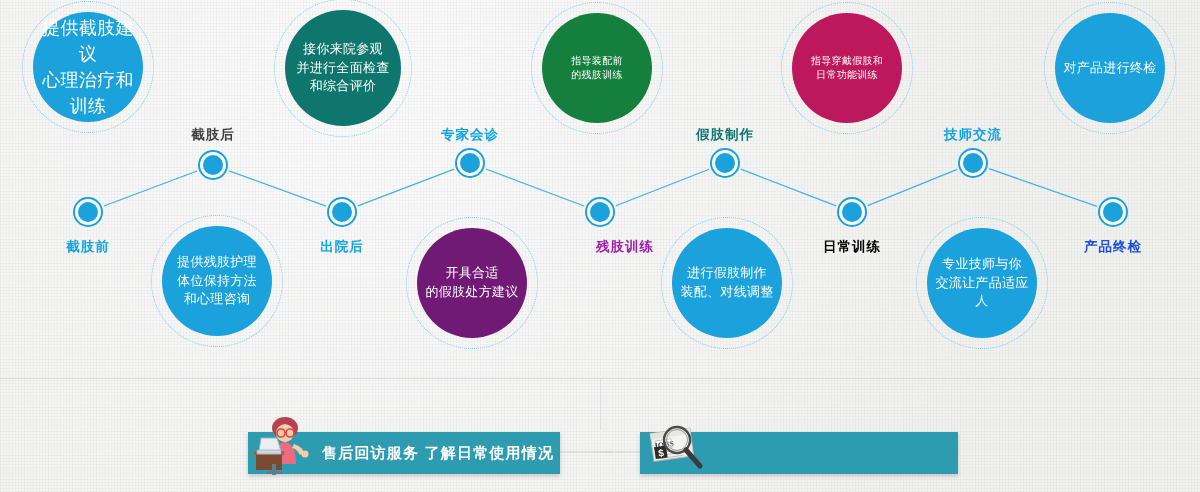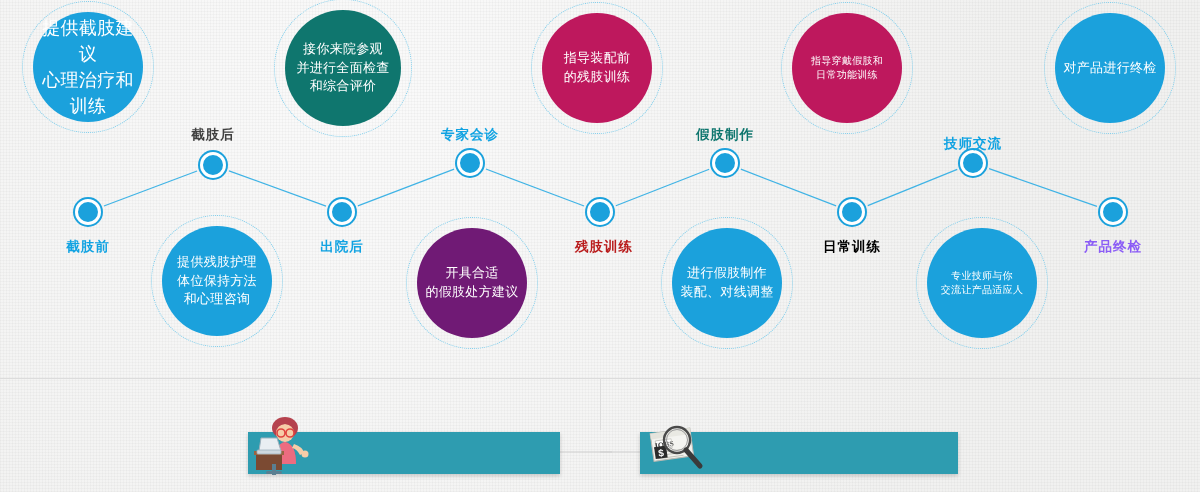--- a/index.html
+++ b/index.html
@@ -144,64 +144,64 @@
       <div class="bubble-text">接你来院参观
 并进行全面检查
 和综合评价</div>
     </div>
     <div class="bubble-ring" style="left: 406px; top: 217px; width: 132px; height: 132px; border-color: rgb(125, 205, 236);"></div>
     <div class="bubble" style="left: 417px; top: 228px; width: 110px; height: 110px; background: #701a75; font-size: 13px;">
       <div class="bubble-text">开具合适
 的假肢处方建议</div>
     </div>
     <div class="bubble-ring" style="left: 531px; top: 2px; width: 132px; height: 132px; border-color: rgb(125, 205, 236);"></div>
-    <div class="bubble" style="left: 542px; top: 13px; width: 110px; height: 110px; background: #be185d; font-size: 13px;">
+    <div class="bubble" style="left: 542px; top: 13px; width: 110px; height: 110px; background: #15803d; font-size: 10px;">
       <div class="bubble-text">指导装配前
 的残肢训练</div>
     </div>
     <div class="bubble-ring" style="left: 661px; top: 217px; width: 132px; height: 132px; border-color: rgb(125, 205, 236);"></div>
     <div class="bubble" style="left: 672px; top: 228px; width: 110px; height: 110px; background: rgb(27, 161, 220); font-size: 13px;">
       <div class="bubble-text">进行假肢制作
 装配、对线调整</div>
     </div>
     <div class="bubble-ring" style="left: 781px; top: 2px; width: 132px; height: 132px; border-color: rgb(125, 205, 236);"></div>
     <div class="bubble" style="left: 792px; top: 13px; width: 110px; height: 110px; background: #be185d; font-size: 10px;">
       <div class="bubble-text">指导穿戴假肢和
 日常功能训练</div>
     </div>
     <div class="bubble-ring" style="left: 916px; top: 217px; width: 132px; height: 132px; border-color: rgb(125, 205, 236);"></div>
-    <div class="bubble" style="left: 927px; top: 228px; width: 110px; height: 110px; background: rgb(27, 161, 220); font-size: 10px;">
+    <div class="bubble" style="left: 927px; top: 228px; width: 110px; height: 110px; background: rgb(27, 161, 220); font-size: 13px;">
       <div class="bubble-text">专业技师与你
 交流让产品适应人</div>
     </div>
     <div class="bubble-ring" style="left: 1044px; top: 2px; width: 132px; height: 132px; border-color: rgb(125, 205, 236);"></div>
     <div class="bubble" style="left: 1055px; top: 13px; width: 110px; height: 110px; background: rgb(27, 161, 220); font-size: 13px;">
       <div class="bubble-text">对产品进行终检</div>
     </div>
   </div>
 
 <div id="nodes-root">
     <div class="node" style="left: 75px; top: 199px; background: rgb(27, 161, 220); box-shadow: rgb(27, 161, 220) 0px 0px 0px 2px;"></div>
     <div class="node-label" style="color: rgb(17, 163, 226); left: 66.25px; top: 238px; width: auto; text-align: left;">截肢前</div>
     <div class="node" style="left: 200px; top: 152px; background: rgb(27, 161, 220); box-shadow: rgb(27, 161, 220) 0px 0px 0px 2px;"></div>
     <div class="node-label" style="color: #404040; left: 191.25px; top: 126px; width: auto; text-align: left;">截肢后</div>
     <div class="node" style="left: 329px; top: 199px; background: rgb(27, 161, 220); box-shadow: rgb(27, 161, 220) 0px 0px 0px 2px;"></div>
     <div class="node-label" style="color: rgb(17, 163, 226); left: 320.25px; top: 238px; width: auto; text-align: left;">出院后</div>
     <div class="node" style="left: 457px; top: 150px; background: rgb(27, 161, 220); box-shadow: rgb(27, 161, 220) 0px 0px 0px 2px;"></div>
     <div class="node-label" style="color: rgb(17, 163, 226); left: 441px; top: 126px; width: auto; text-align: left;">专家会诊</div>
     <div class="node" style="left: 587px; top: 199px; background: rgb(27, 161, 220); box-shadow: rgb(27, 161, 220) 0px 0px 0px 2px;"></div>
-    <div class="node-label" style="color: #b91c1c; left: 575px; top: 238px; width: auto; text-align: left;">残肢训练</div>
+    <div class="node-label" style="color: #a21caf; left: 596px; top: 238px; width: auto; text-align: left;">残肢训练</div>
     <div class="node" style="left: 712px; top: 150px; background: rgb(27, 161, 220); box-shadow: rgb(27, 161, 220) 0px 0px 0px 2px;"></div>
     <div class="node-label" style="color: #0f766e; left: 696px; top: 126px; width: auto; text-align: left;">假肢制作</div>
     <div class="node" style="left: 839px; top: 199px; background: rgb(27, 161, 220); box-shadow: rgb(27, 161, 220) 0px 0px 0px 2px;"></div>
     <div class="node-label" style="color: #000000; left: 823px; top: 238px; width: auto; text-align: left;">日常训练</div>
     <div class="node" style="left: 960px; top: 150px; background: rgb(27, 161, 220); box-shadow: rgb(27, 161, 220) 0px 0px 0px 2px;"></div>
-    <div class="node-label" style="color: rgb(17, 163, 226); left: 944px; top: 135px; width: auto; text-align: left;">技师交流</div>
+    <div class="node-label" style="color: rgb(17, 163, 226); left: 944px; top: 126px; width: auto; text-align: left;">技师交流</div>
     <div class="node" style="left: 1100px; top: 199px; background: rgb(27, 161, 220); box-shadow: rgb(27, 161, 220) 0px 0px 0px 2px;"></div>
-    <div class="node-label" style="color: #8b5cf6; left: 1084px; top: 238px; width: auto; text-align: left;">产品终检</div>
+    <div class="node-label" style="color: #1d4ed8; left: 1084px; top: 238px; width: auto; text-align: left;">产品终检</div>
   </div>
 
 <div id="banners-root">
     <div class="banner" style="left: 248px; top: 432px; width: 312px; background: rgb(46, 156, 176);">
       <div class="banner-icon"><svg viewBox="0 0 62 62" width="62" height="62">
     <ellipse cx="31" cy="14" rx="13" ry="11" fill="#b5424e"></ellipse>
     <circle cx="31" cy="19" r="9" fill="#f6cda8"></circle>
     <path d="M22 14 q9 -8 18 0 q-3 -9 -9 -9 q-6 0 -9 9z" fill="#b5424e"></path>
     <circle cx="27" cy="19" r="4" fill="none" stroke="#e0443f" stroke-width="1.6"></circle>
     <circle cx="36" cy="19" r="4" fill="none" stroke="#e0443f" stroke-width="1.6"></circle>
@@ -210,20 +210,21 @@
     <path d="M20 50 q0 -20 11 -22 q11 2 11 22 z" fill="#ef7b8d" opacity="0.6"></path>
     <path d="M40 30 q9 3 10 9 l-4 2 q-3 -6 -8 -7z" fill="#f6cda8"></path>
     <circle cx="51" cy="40" r="3.5" fill="#f6cda8"></circle>
     <rect x="2" y="40" width="26" height="16" fill="#7b4a32"></rect>
     <rect x="0" y="37" width="30" height="4" fill="#9a6443"></rect>
     <path d="M7 24 l16 0 l4 13 l-22 0z" fill="#e9eef2" stroke="#9fb1bc" stroke-width="1"></path>
     <rect x="3" y="36" width="24" height="4" rx="1" fill="#cfd8de" stroke="#9fb1bc" stroke-width="0.8"></rect>
     <rect x="18" y="50" width="4" height="11" fill="#5a7f91"></rect>
     <rect x="12" y="57" width="16" height="3" rx="1.5" fill="#5a7f91"></rect>
   </svg></div>
+      <div class="banner-text">售后回访服务  了解日常使用情况</div>
     </div>
     <div class="banner" style="left: 640px; top: 432px; width: 318px; background: rgb(46, 156, 176);">
       <div class="banner-icon"><svg viewBox="0 0 62 62" width="62" height="62">
     <g transform="rotate(-8 31 31)">
       <rect x="6" y="16" width="40" height="28" fill="#f2f2ee" stroke="#b9b9b2" stroke-width="1"></rect>
       <rect x="6" y="16" width="40" height="6" fill="#e4e4dd"></rect>
       <rect x="10" y="24" width="16" height="9" fill="#ffffff" stroke="#bdbdb6" stroke-width="0.8"></rect>
       <text x="18" y="31.5" font-family="'Liberation Serif', serif" font-size="8" font-weight="bold" fill="#3a3a3a" text-anchor="middle">JOBS</text>
       <g stroke="#c2c2ba" stroke-width="1">
         <line x1="10" y1="36" x2="42" y2="36"></line>

